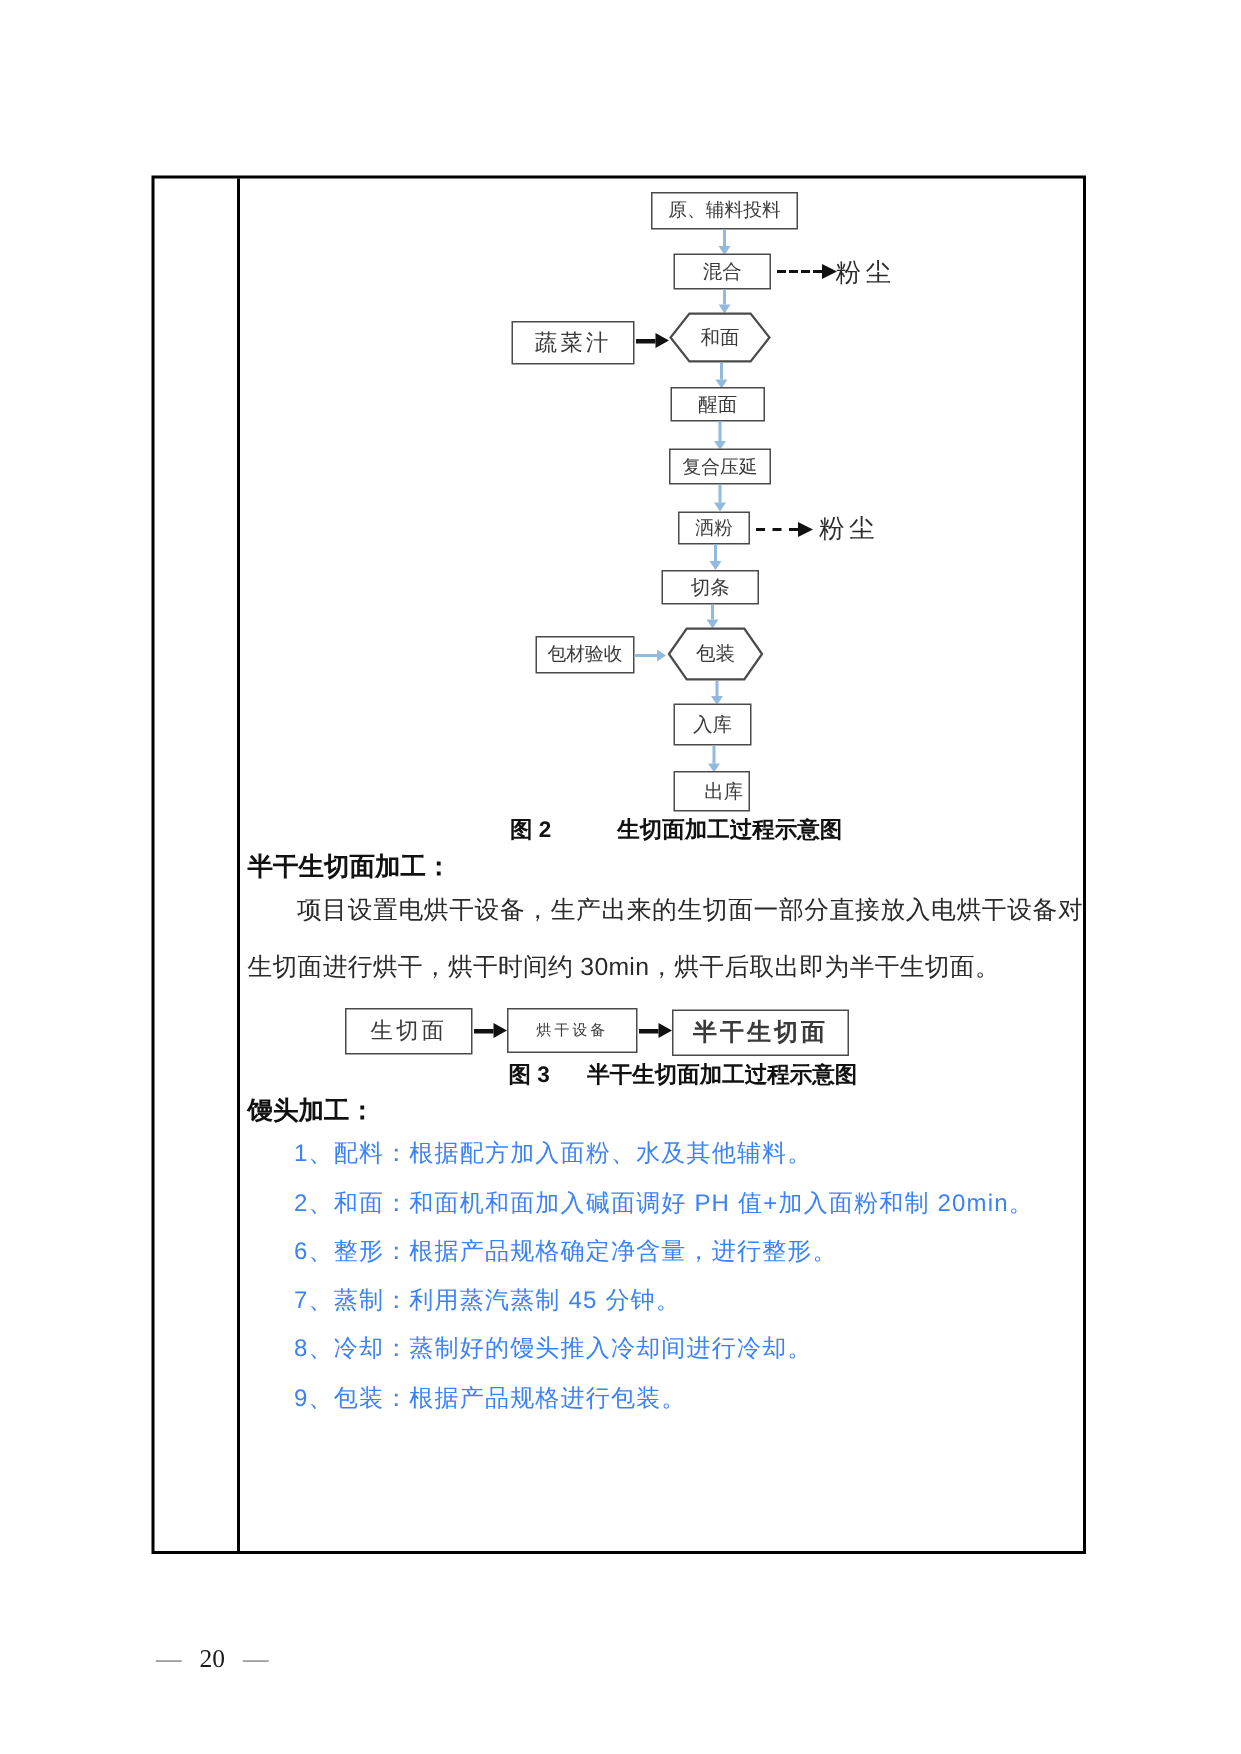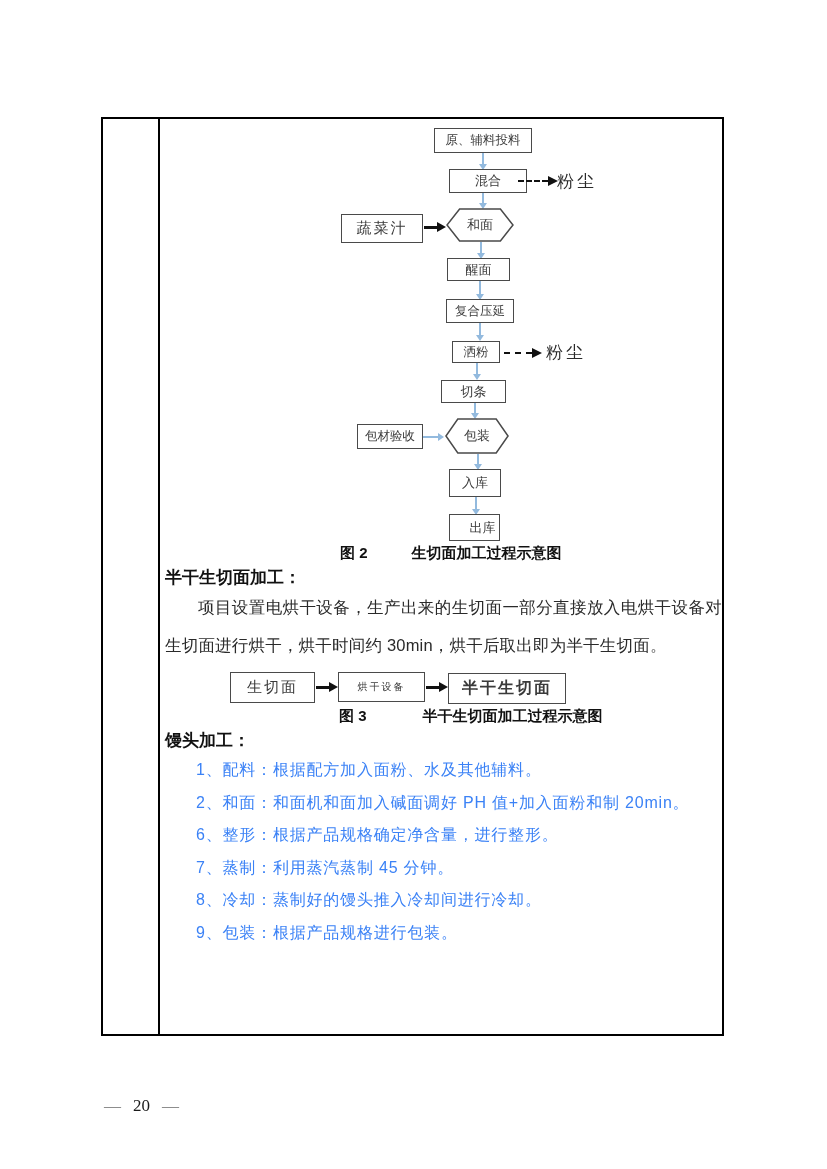--- a/index.html
+++ b/index.html
@@ -125,21 +125,21 @@
   <div class="doc-table">
     <div class="col-divider"></div>
   </div>
 
   <div>
 
     <div class="fc-box" style="left:434px; top:128px; width:98px; height:25px; font-size:12.5px;">原、辅料投料</div>
 
     <div class="arr-v" style="left:482px; top:153px; height:11px;"></div>
 
-    <div class="fc-box" style="left:449px; top:169px; width:78px; height:24px;">混合</div>
+    <div class="fc-box" style="left:449px; top:169px; width:65px; height:24px;">混合</div>
 
     <div class="arr-h-dash" style="left:518px; top:180px; width:30px;"></div>
     <div class="dust-label" style="left:557px; top:170px;">粉尘</div>
 
     <div class="arr-v" style="left:482px; top:193px; height:10px;"></div>
 
     <div class="fc-hex" style="left:446px; top:208px; width:68px; height:34px;">
       <svg viewBox="0 0 100 50" preserveAspectRatio="none">
         <polygon points="20,1.5 80,1.5 98.5,25 80,48.5 20,48.5 1.5,25" fill="#ffffff" stroke="#4a4a4a" stroke-width="1.5" vector-effect="non-scaling-stroke"></polygon>
       </svg>
@@ -199,21 +199,21 @@
   <div class="body-paragraph" style="left:165px; top:588px; width:557px;">项目设置电烘干设备，生产出来的生切面一部分直接放入电烘干设备对生切面进行烘干，烘干时间约 30min，烘干后取出即为半干生切面。</div>
 
   <div>
     <div class="fc-box" style="left:230px; top:672px; width:85px; height:31px; font-size:15px; letter-spacing:2px;">生切面</div>
     <div class="arr-h-black" style="left:316px; top:686px; width:13px;"></div>
     <div class="fc-box" style="left:338px; top:672px; width:87px; height:30px; font-size:10px; letter-spacing:2px;">烘干设备</div>
     <div class="arr-h-black" style="left:426px; top:686px; width:13px;"></div>
     <div class="fc-box" style="left:448px; top:673px; width:118px; height:31px; font-size:16px; letter-spacing:2px;font-weight:bold;">半干生切面</div>
   </div>
 
-  <div class="fig-caption" style="left:312px; top:707px; gap:56px;padding-left:27px;">
+  <div class="fig-caption" style="left:312px; top:707px; gap:25px;padding-left:27px;">
     <span>图 3</span>
     <span>半干生切面加工过程示意图</span>
   </div>
 
   <div class="section-heading" style="left:165px; top:729px;">馒头加工：</div>
 
   <div class="steps-list" style="left:196px; top:760px; width:528px;">
     <p>1、配料：根据配方加入面粉、水及其他辅料。</p>
     <p>2、和面：和面机和面加入碱面调好 PH 值+加入面粉和制 20min。</p>
     <p>6、整形：根据产品规格确定净含量，进行整形。</p>

